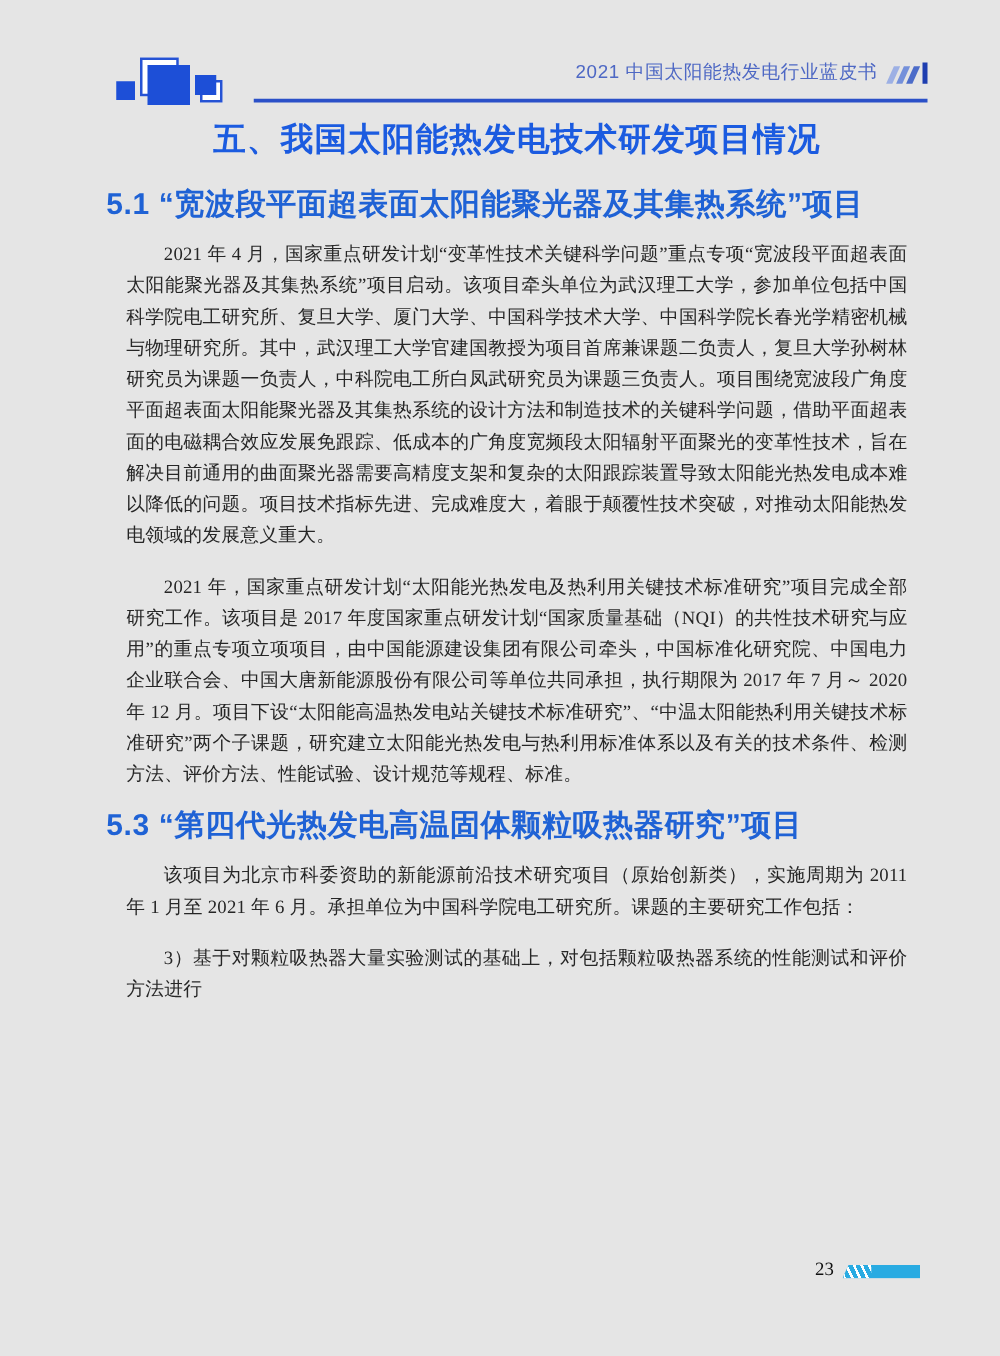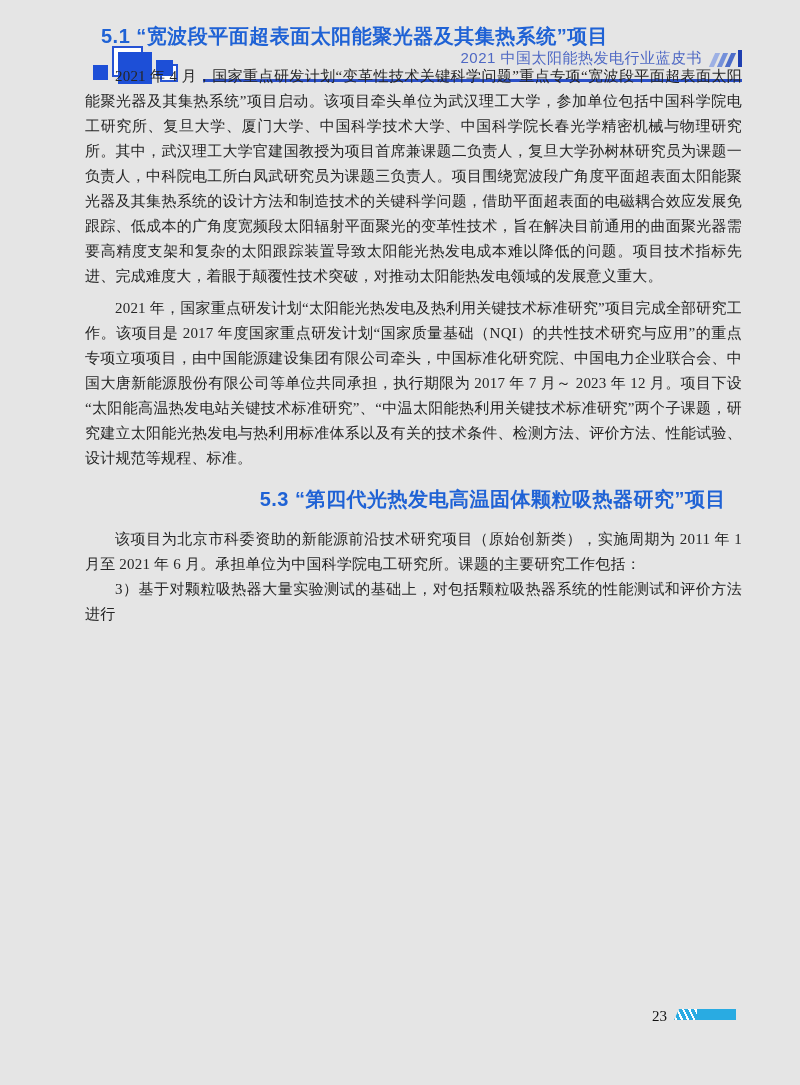--- a/index.html
+++ b/index.html
@@ -45,38 +45,38 @@
   
   .content { position:absolute; left:85px; right:58px; top:0; }
   h1.page-title {
     margin:94px 0 0 0;
     font-family:"Liberation Sans","DejaVu Sans",sans-serif;
     font-size:26px; line-height:34px; font-weight:bold;
     color:#1b5be0; text-align:center; letter-spacing:1px;
   }
   h2.section-heading {
     font-family:"Liberation Sans","DejaVu Sans",sans-serif;
-    font-size:20px; line-height:24px; font-weight:bold;
-    color:#1f62d5; margin:16px; letter-spacing:0.5px;
+    font-size:24px; line-height:24px; font-weight:bold;
+    color:#1f62d5; margin:0; letter-spacing:0.5px;
   }
   .sec-1 h2 { margin-top:24px; }
   .sec-2 h2 { margin-top:18px; }
-  .sec-3 h2 { margin-top:16px;text-align:right; }
+  .sec-3 h2 { margin-top:16px; }
   .section-body { margin-top:7px; }
   .section-body p.body-para {
-    margin:0; padding:0;
+    margin:16px; padding:0;
     font-size:15px; line-height:25px; color:#262626;
     text-align:justify; text-indent:2em;
     letter-spacing:0.2px;
   }
 
   
   .footer {
     position:absolute; top:1007px; right:64px;
-    display:flex; align-items:flex-start; gap:7px;
+    display:flex; align-items:center; gap:7px;
   }
   .page-num { font-size:15px; color:#111; line-height:18px; }
   .footer-bar {
     position:relative; width:62px; height:11px; margin-top:2px;
     background:#29abe2;
     clip-path:polygon(5px 0, 100% 0, 100% 100%, 0 100%);
   }
   .footer-bar::before {
     content:""; position:absolute; left:1px; top:0; width:22px; height:100%;
     background:repeating-linear-gradient(65deg,#ffffff 0 2px,transparent 2px 5.5px);
@@ -101,31 +101,32 @@
         <i class="s1"></i>
         <i class="s2"></i>
         <i class="s3"></i>
         <i class="sbar"></i>
       </span>
     </div>
     <div class="header-rule"></div>
   </div>
 
   <div class="content">
+    <h1 class="page-title">五、我国太阳能热发电技术研发项目情况</h1>
 
     <section class="sec-1">
       <h2 class="section-heading">5.1 “宽波段平面超表面太阳能聚光器及其集热系统”项目</h2>
       <div class="section-body">
           <p class="body-para">2021 年 4 月，国家重点研发计划“变革性技术关键科学问题”重点专项“宽波段平面超表面太阳能聚光器及其集热系统”项目启动。该项目牵头单位为武汉理工大学，参加单位包括中国科学院电工研究所、复旦大学、厦门大学、中国科学技术大学、中国科学院长春光学精密机械与物理研究所。其中，武汉理工大学官建国教授为项目首席兼课题二负责人，复旦大学孙树林研究员为课题一负责人，中科院电工所白凤武研究员为课题三负责人。项目围绕宽波段广角度平面超表面太阳能聚光器及其集热系统的设计方法和制造技术的关键科学问题，借助平面超表面的电磁耦合效应发展免跟踪、低成本的广角度宽频段太阳辐射平面聚光的变革性技术，旨在解决目前通用的曲面聚光器需要高精度支架和复杂的太阳跟踪装置导致太阳能光热发电成本难以降低的问题。项目技术指标先进、完成难度大，着眼于颠覆性技术突破，对推动太阳能热发电领域的发展意义重大。</p>
         </div>
     </section>
 
     <section class="sec-2">
       <div class="section-body">
-          <p class="body-para">2021 年，国家重点研发计划“太阳能光热发电及热利用关键技术标准研究”项目完成全部研究工作。该项目是 2017 年度国家重点研发计划“国家质量基础（NQI）的共性技术研究与应用”的重点专项立项项目，由中国能源建设集团有限公司牵头，中国标准化研究院、中国电力企业联合会、中国大唐新能源股份有限公司等单位共同承担，执行期限为 2017 年 7 月～ 2023 年 12 月。项目下设“太阳能高温热发电站关键技术标准研究”、“中温太阳能热利用关键技术标准研究”两个子课题，研究建立太阳能光热发电与热利用标准体系以及有关的技术条件、检测方法、评价方法、性能试验、设计规范等规程、标准。</p>
+          <p class="body-para">2021 年，国家重点研发计划“太阳能光热发电及热利用关键技术标准研究”项目完成全部研究工作。该项目是 2017 年度国家重点研发计划“国家质量基础（NQI）的共性技术研究与应用”的重点专项立项项目，由中国能源建设集团有限公司牵头，中国标准化研究院、中国电力企业联合会、中国大唐新能源股份有限公司等单位共同承担，执行期限为 2017 年 7 月～ 2020 年 12 月。项目下设“太阳能高温热发电站关键技术标准研究”、“中温太阳能热利用关键技术标准研究”两个子课题，研究建立太阳能光热发电与热利用标准体系以及有关的技术条件、检测方法、评价方法、性能试验、设计规范等规程、标准。</p>
         </div>
     </section>
 
     <section class="sec-3">
       <h2 class="section-heading">5.3 “第四代光热发电高温固体颗粒吸热器研究”项目</h2>
       <div class="section-body">
           <p class="body-para">该项目为北京市科委资助的新能源前沿技术研究项目（原始创新类），实施周期为 2011 年 1 月至 2021 年 6 月。承担单位为中国科学院电工研究所。课题的主要研究工作包括：</p>
           <p class="body-para">3）基于对颗粒吸热器大量实验测试的基础上，对包括颗粒吸热器系统的性能测试和评价方法进行</p>
         </div>
     </section>

